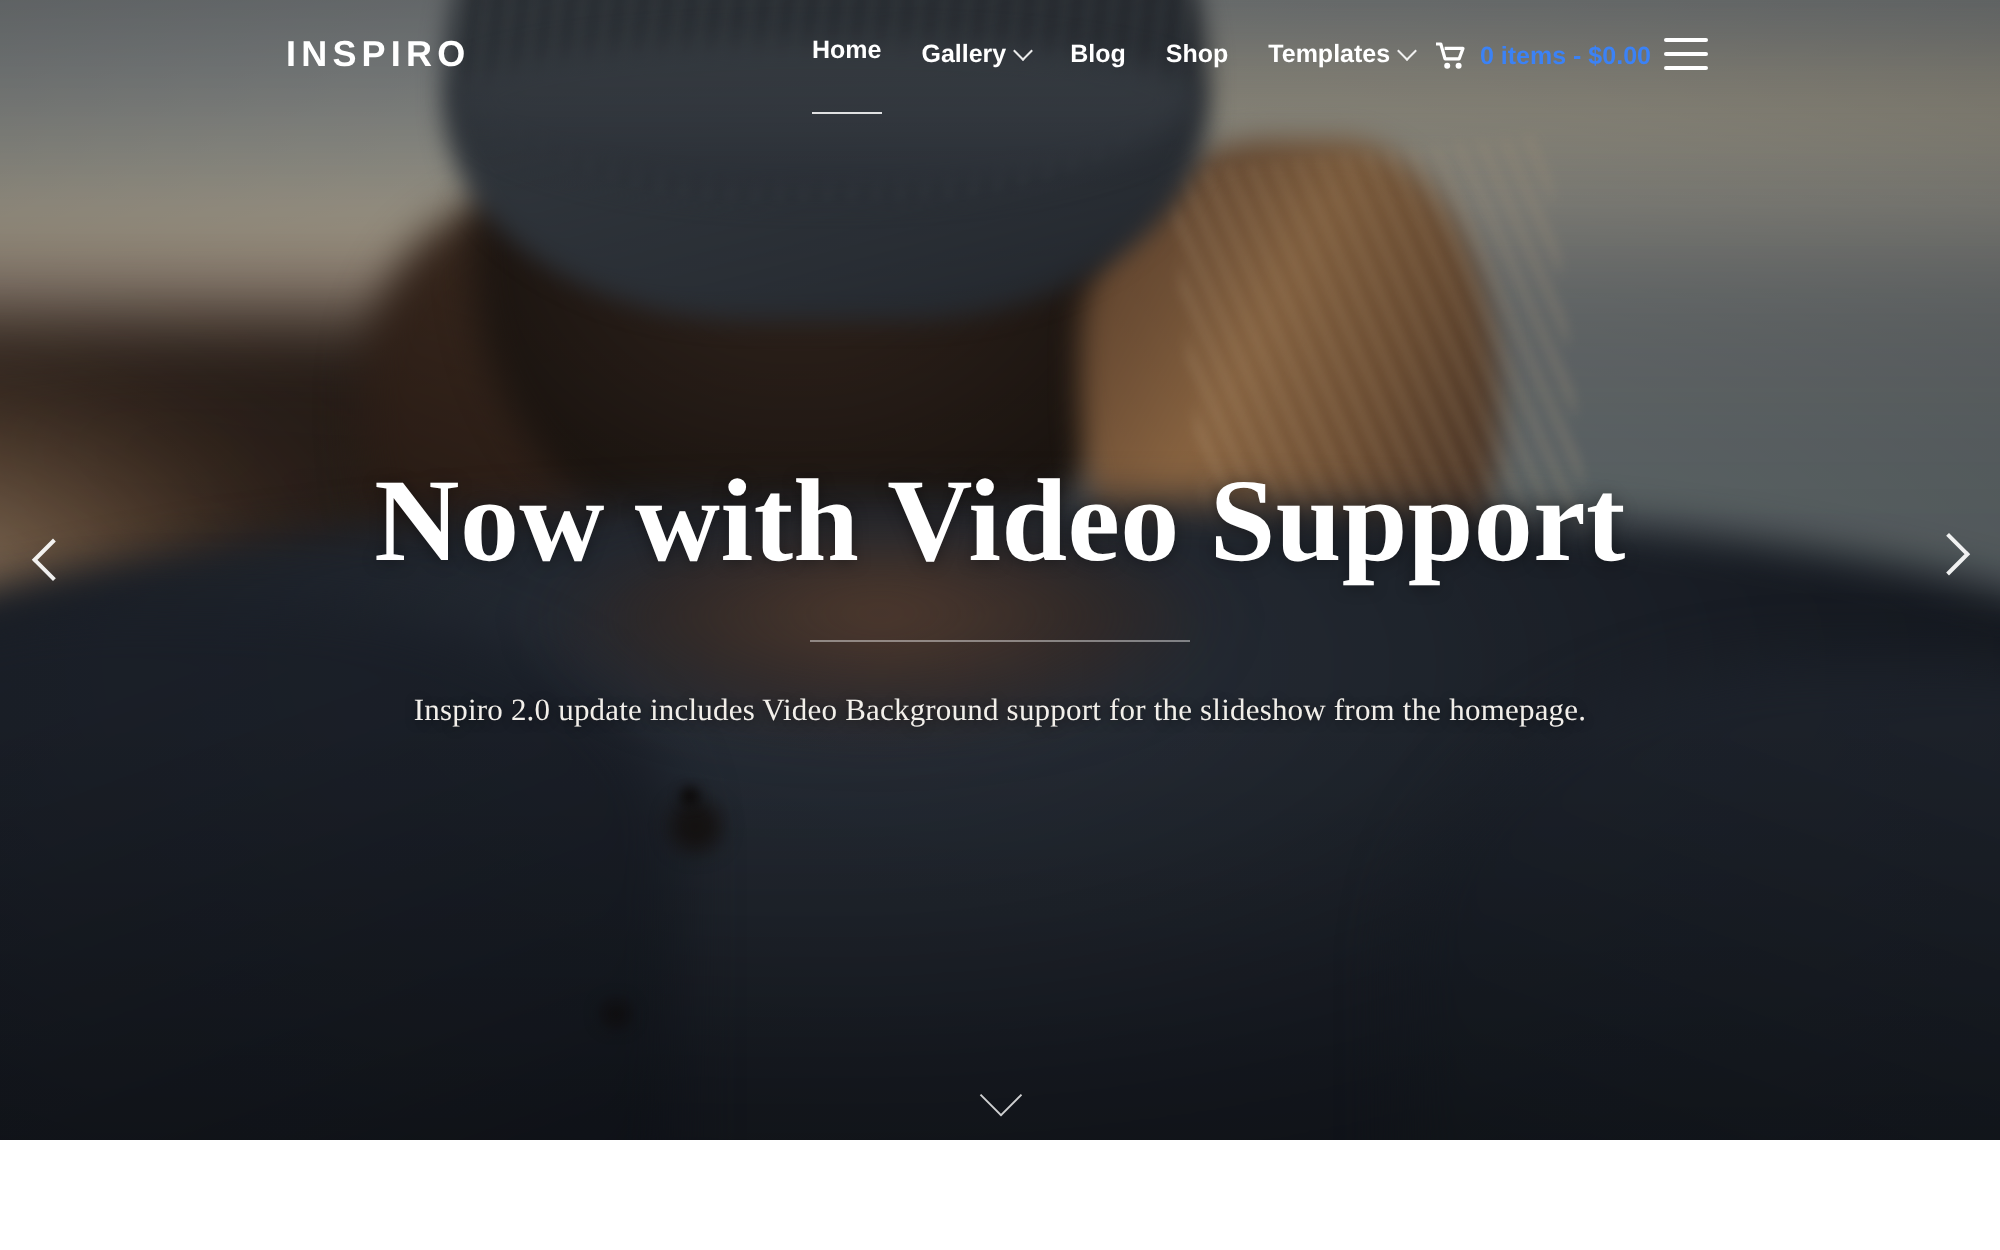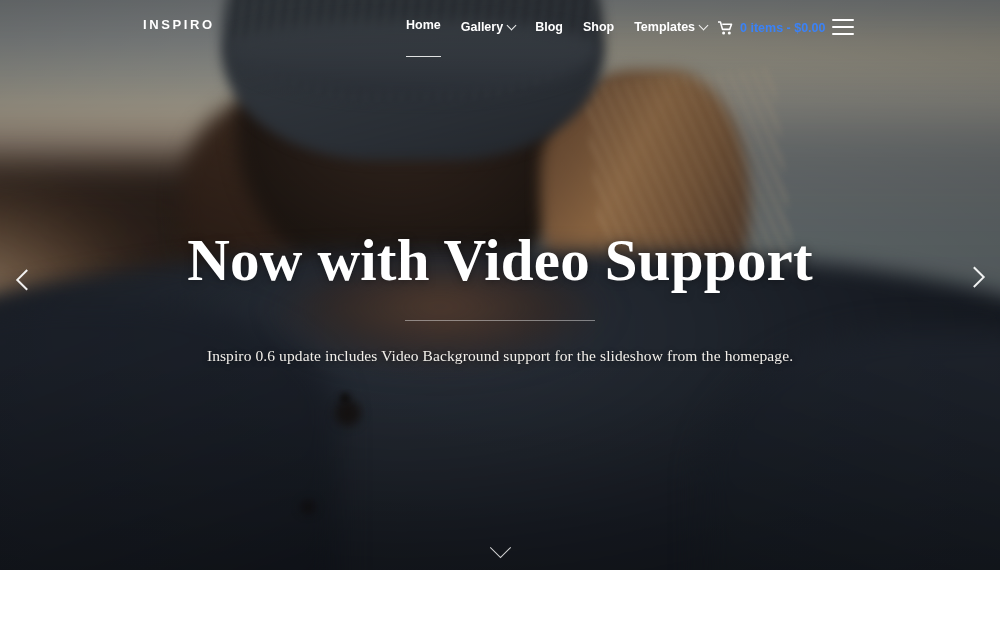--- a/index.html
+++ b/index.html
@@ -198,21 +198,21 @@
   }
 
   
   #site-header {
     position:absolute; top:0; left:0; right:0; height:55px;
     display:flex; align-items:center;
     z-index:20;
   }
   #brand {
     position:absolute; left:143px; top:17px;
-    color:#fff; font-size:13px; font-weight:bold; letter-spacing:2.6px;
+    color:#fff; font-size:18px; font-weight:bold; letter-spacing:2.6px;
     text-decoration:none;
   }
   #main-nav {
     position:absolute; left:396px; top:0; height:55px;
     display:flex; align-items:center; gap:0;
   }
   .nav-item {
     position:relative;
     color:#ffffff; font-size:12.5px; font-weight:bold;
     padding:0 10px; height:55px; line-height:55px;
@@ -381,21 +381,21 @@
       <span></span>
       <span></span>
       <span></span>
     </div>
 
   </div>
 
   <div id="hero-content">
     <h1 id="hero-title">Now with Video Support</h1>
     <div id="hero-divider"></div>
-    <p id="hero-subtitle">Inspiro 0.6 update includes Video Background support for the slideshow from the homepage.</p>
+    <p id="hero-subtitle">Inspiro 2.0 update includes Video Background support for the slideshow from the homepage.</p>
   </div>
 
   <div id="slider-prev" class="slider-arrow">
     <span class="chev"></span>
   </div>
   <div id="slider-next" class="slider-arrow">
     <span class="chev"></span>
   </div>
 
   <div id="scroll-down">

